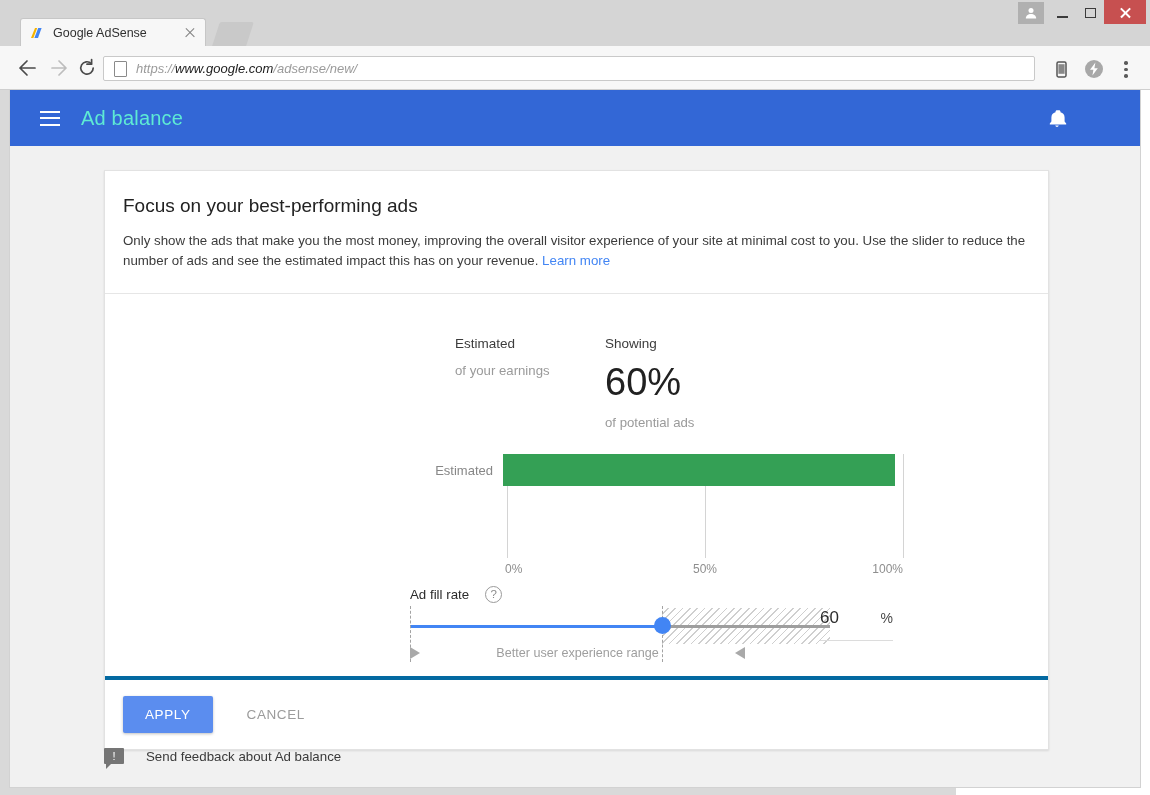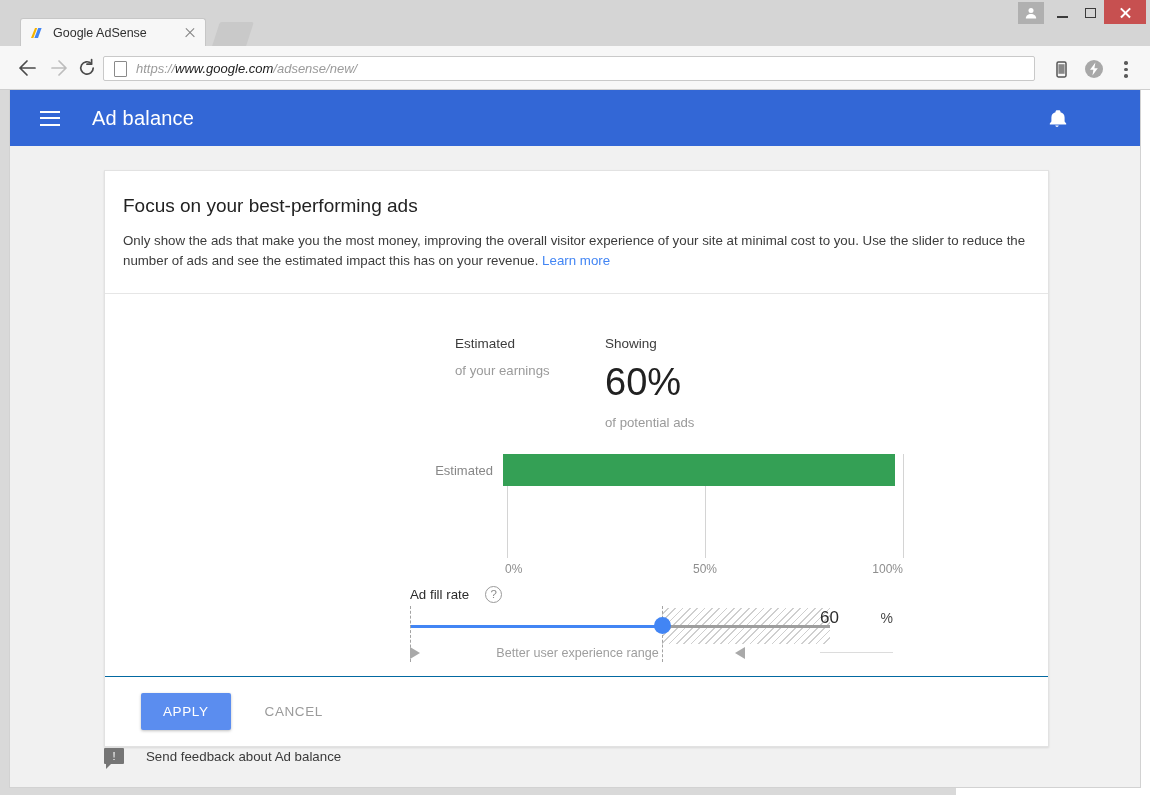--- a/index.html
+++ b/index.html
@@ -221,23 +221,23 @@
   .hamburger span {
     position: absolute; left: 0;
     width: 20px; height: 2px;
     background: #ffffff;
   }
   .hamburger span:nth-child(1) { top: 0; }
   .hamburger span:nth-child(2) { top: 6.5px; }
   .hamburger span:nth-child(3) { top: 13px; }
 
   .appbar-title {
-    margin-left: 32px;
+    margin-left: 21px;
     font-size: 20px;
-    color: #ffffff;
+    color: #5eead4;
     letter-spacing: .2px;
   }
   .bell {
     position: absolute;
     right: 73px; top: 18px;
     width: 20px; height: 22px;
   }
 
   
   .card {
@@ -432,36 +432,36 @@
   }
   .value-box {
     position: absolute;
     left: 715px; top: 22px;
     width: 73px;
   }
   .value-row {
     display: flex;
     justify-content: space-between;
     align-items: baseline;
-    padding-bottom: 24px;
+    padding-bottom: 12px;
     border-bottom: 1px solid #dcdcdc;
   }
   .value-num {
     font-size: 17px;
     color: #2c2c2c;
   }
   .value-pct {
     font-size: 14px;
     color: #4a4a4a;
   }
 
   
   .card-actions {
-    border-top: 1px solid #0369a1;
-    padding: 16px 36px;
+    border-top: 4px solid #0369a1;
+    padding: 16px 18px;
     display: flex;
     align-items: center;
   }
   .btn-apply {
     background: #5b8def;
     color: #ffffff;
     font-size: 13.5px;
     letter-spacing: .6px;
     padding: 11px 22px;
     border: none;

